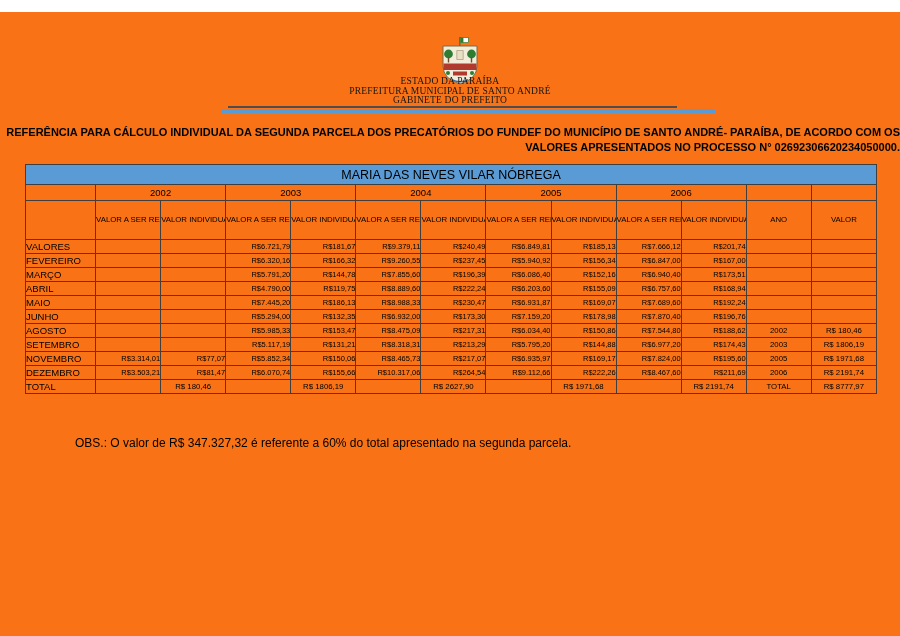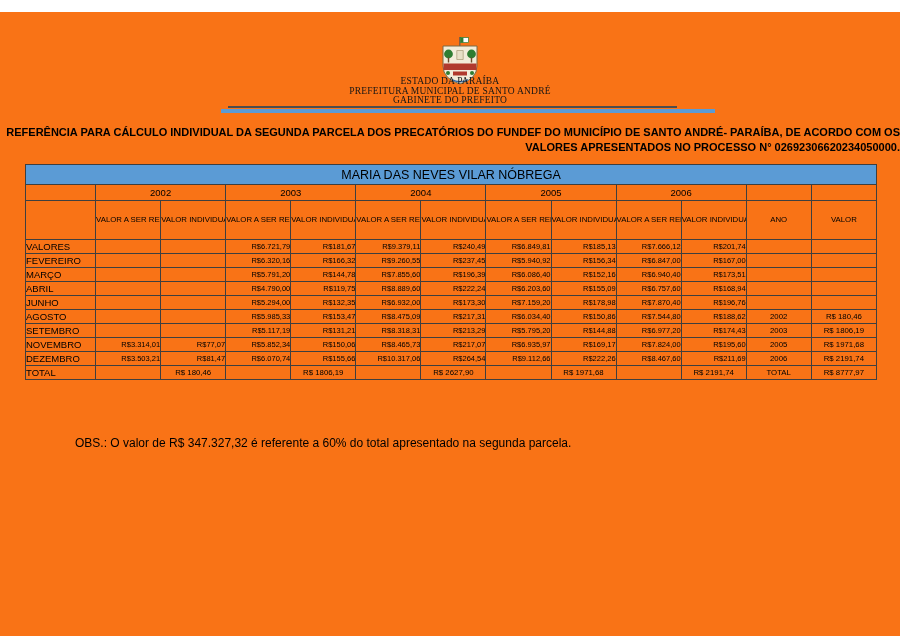--- a/index.html
+++ b/index.html
@@ -174,20 +174,35 @@
           <td class="money-cell">R$8.889,60</td>
           <td class="money-cell">R$222,24</td>
           <td class="money-cell">R$6.203,60</td>
           <td class="money-cell">R$155,09</td>
           <td class="money-cell">R$6.757,60</td>
           <td class="money-cell">R$168,94</td>
           <td class="center-cell"></td>
           <td class="center-cell"></td>
         </tr>
         <tr>
+          <td class="month-cell">MAIO</td>
+          <td class="money-cell"></td>
+          <td class="money-cell"></td>
+          <td class="money-cell">R$7.445,20</td>
+          <td class="money-cell">R$186,13</td>
+          <td class="money-cell">R$8.988,33</td>
+          <td class="money-cell">R$230,47</td>
+          <td class="money-cell">R$6.931,87</td>
+          <td class="money-cell">R$169,07</td>
+          <td class="money-cell">R$7.689,60</td>
+          <td class="money-cell">R$192,24</td>
+          <td class="center-cell"></td>
+          <td class="center-cell"></td>
+        </tr>
+        <tr>
           <td class="month-cell">JUNHO</td>
           <td class="money-cell"></td>
           <td class="money-cell"></td>
           <td class="money-cell">R$5.294,00</td>
           <td class="money-cell">R$132,35</td>
           <td class="money-cell">R$6.932,00</td>
           <td class="money-cell">R$173,30</td>
           <td class="money-cell">R$7.159,20</td>
           <td class="money-cell">R$178,98</td>
           <td class="money-cell">R$7.870,40</td>

